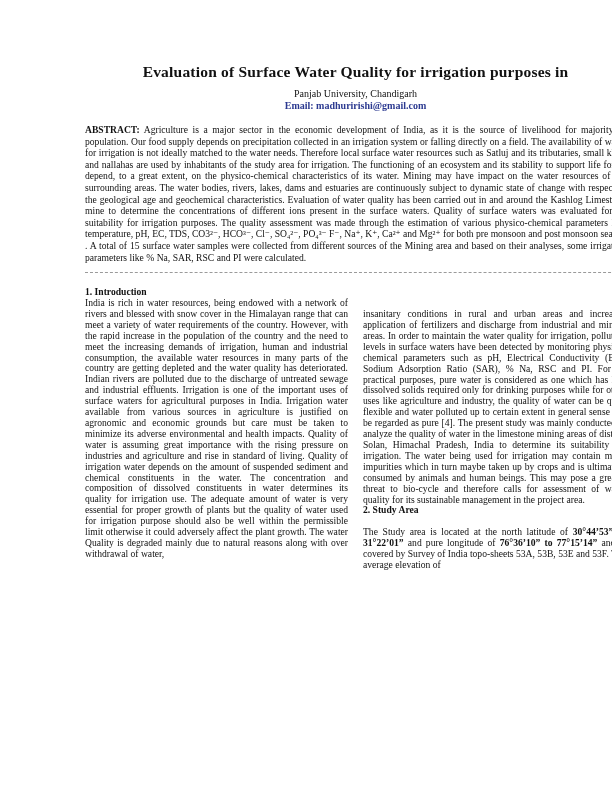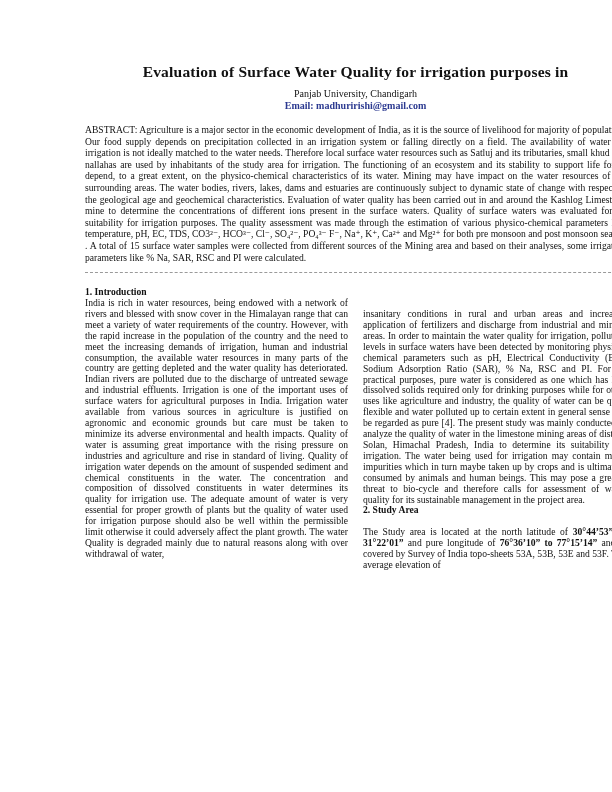--- a/index.html
+++ b/index.html
@@ -35,21 +35,21 @@
     text-align: center;
     line-height: 11.5px;
     color: #2b3990;
   }
   .abstract {
     margin: 13px 0 0 0;
     font-size: 9.6px;
     line-height: 11.6px;
     text-align: justify;
   }
-  .abstract b, .keywords b { font-weight: 400; }
+  .abstract b, .keywords b { font-weight: 700; }
   .keywords { margin: 8px 0 0 0; font-size: 9.6px; line-height: 12px; }
   .separator {
     margin-top: 9px;
     height: 0;
     border-top: 1px dashed #9a9a9a;
   }
   .cols { margin-top: 14px; display: flex; gap: 15px; }
   .col {
     width: 263px;
     font-size: 9.6px;

